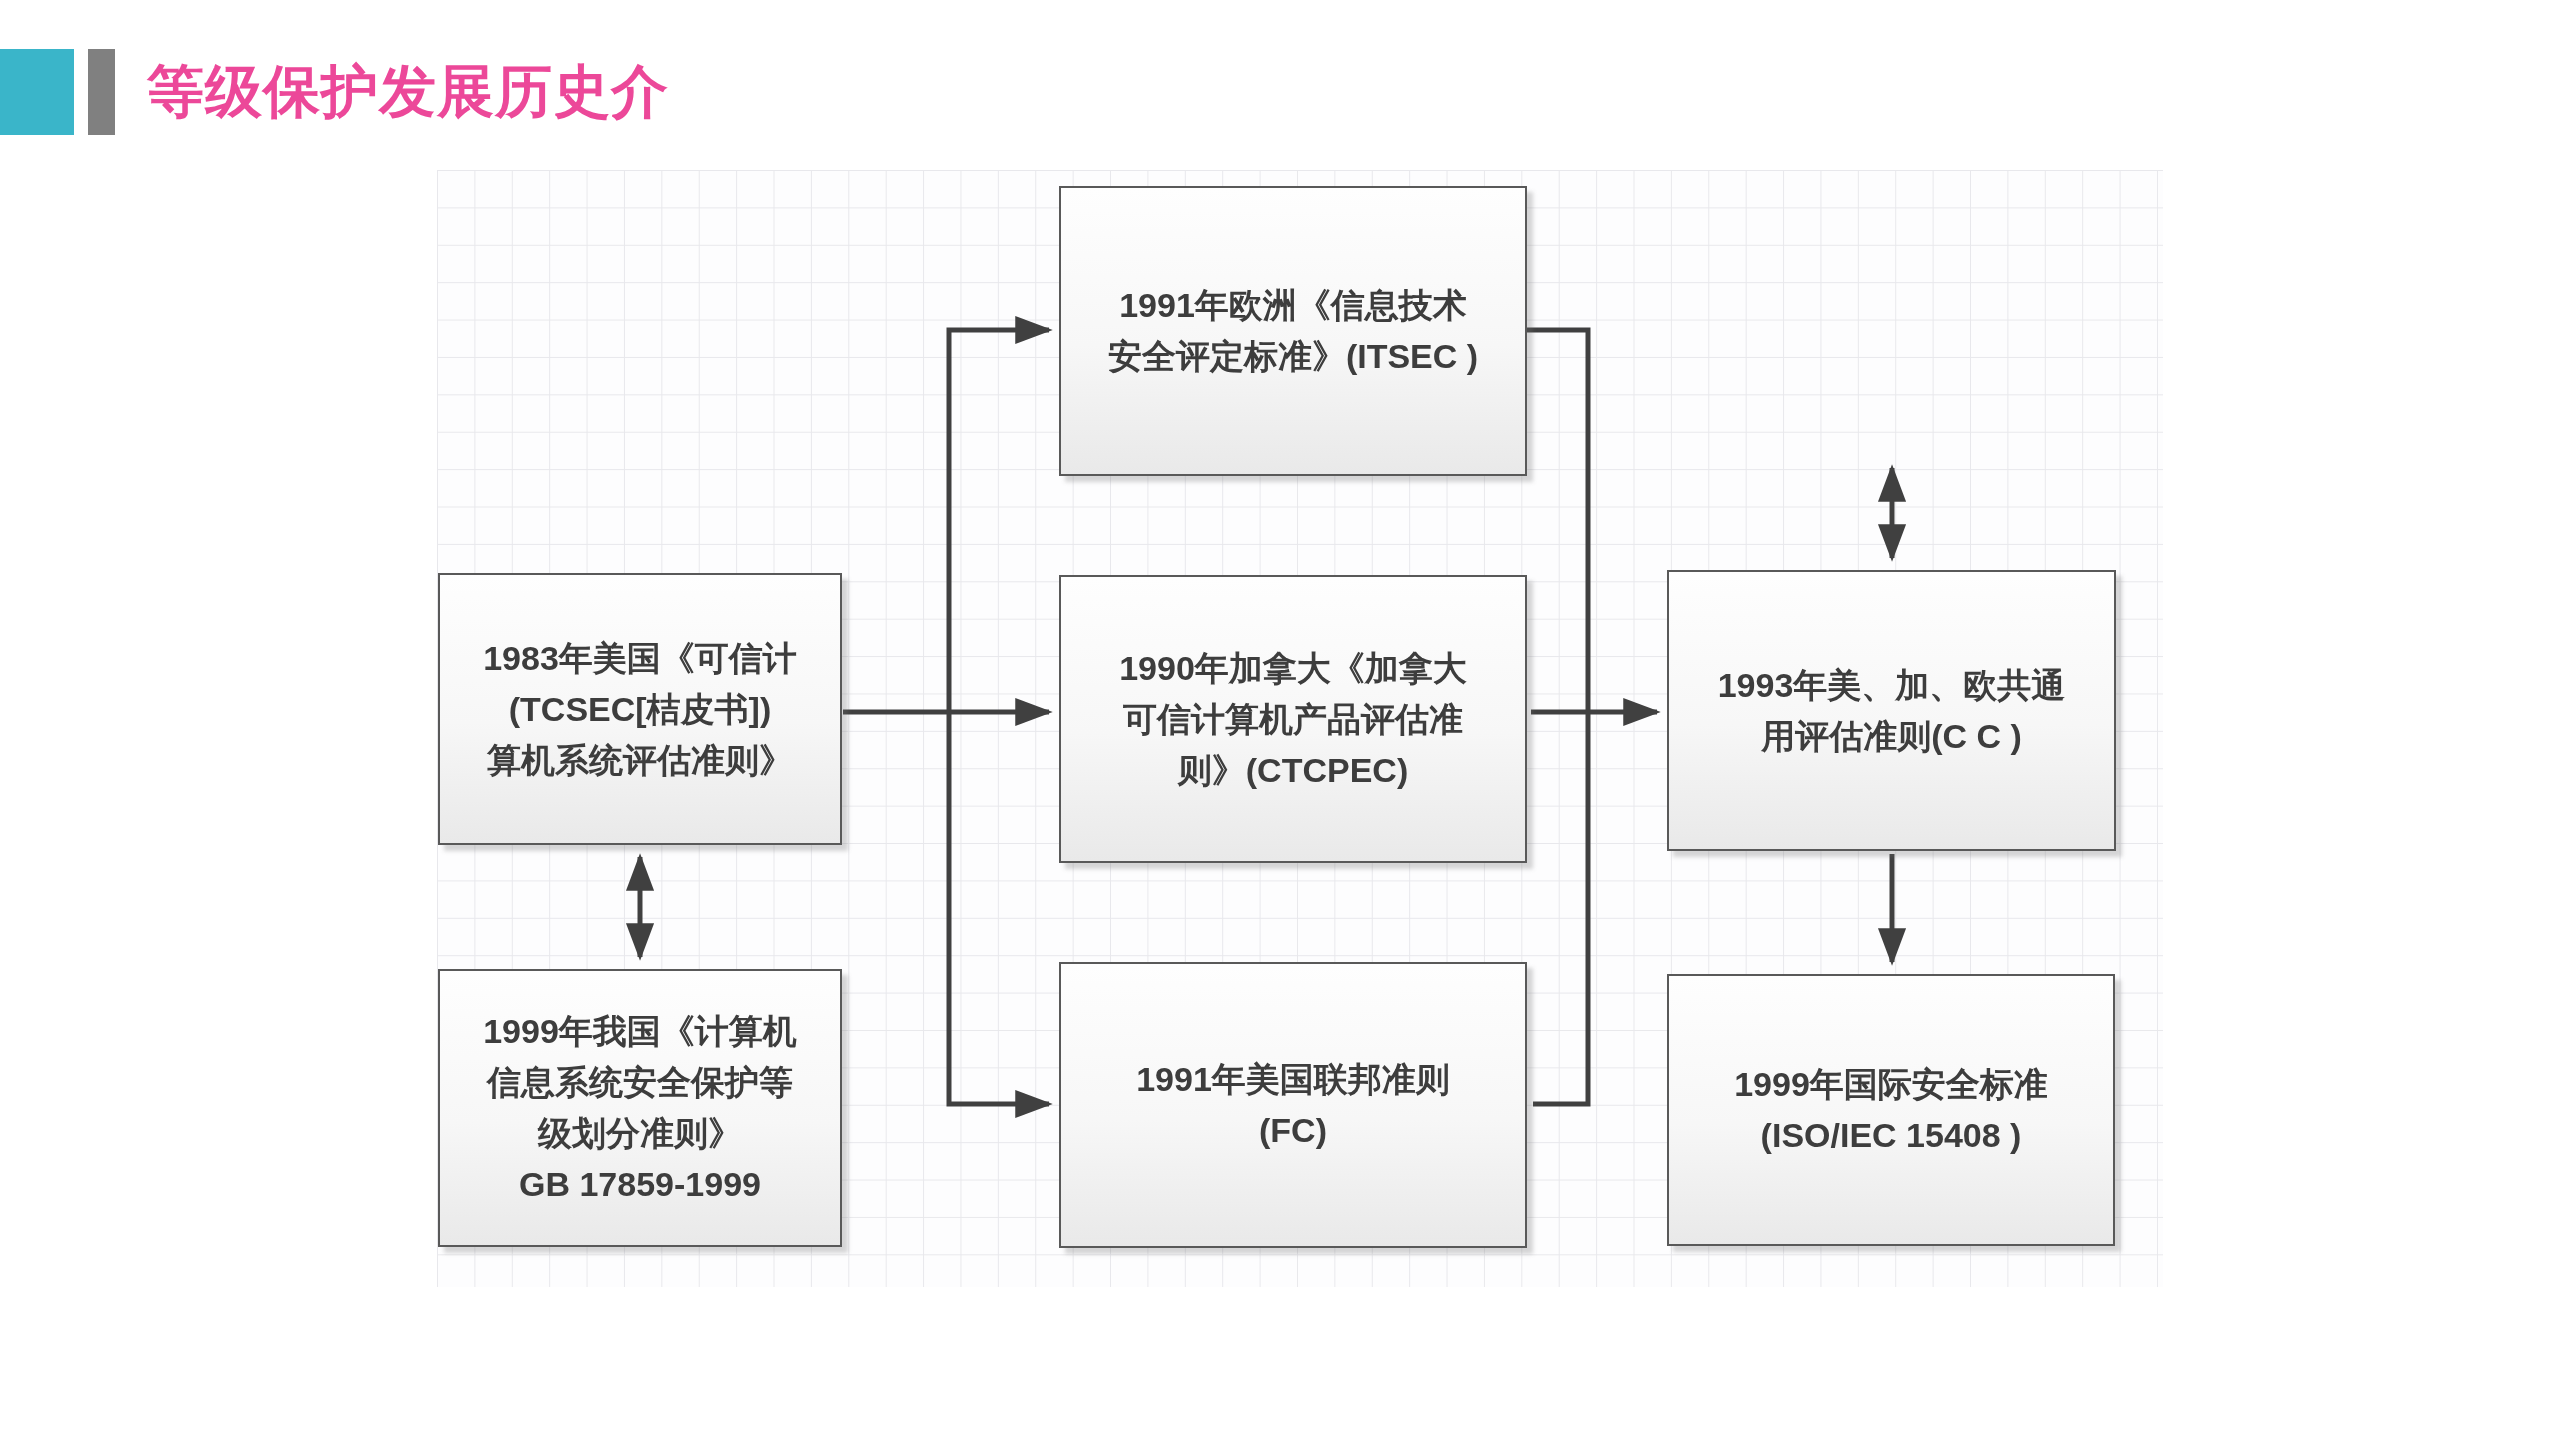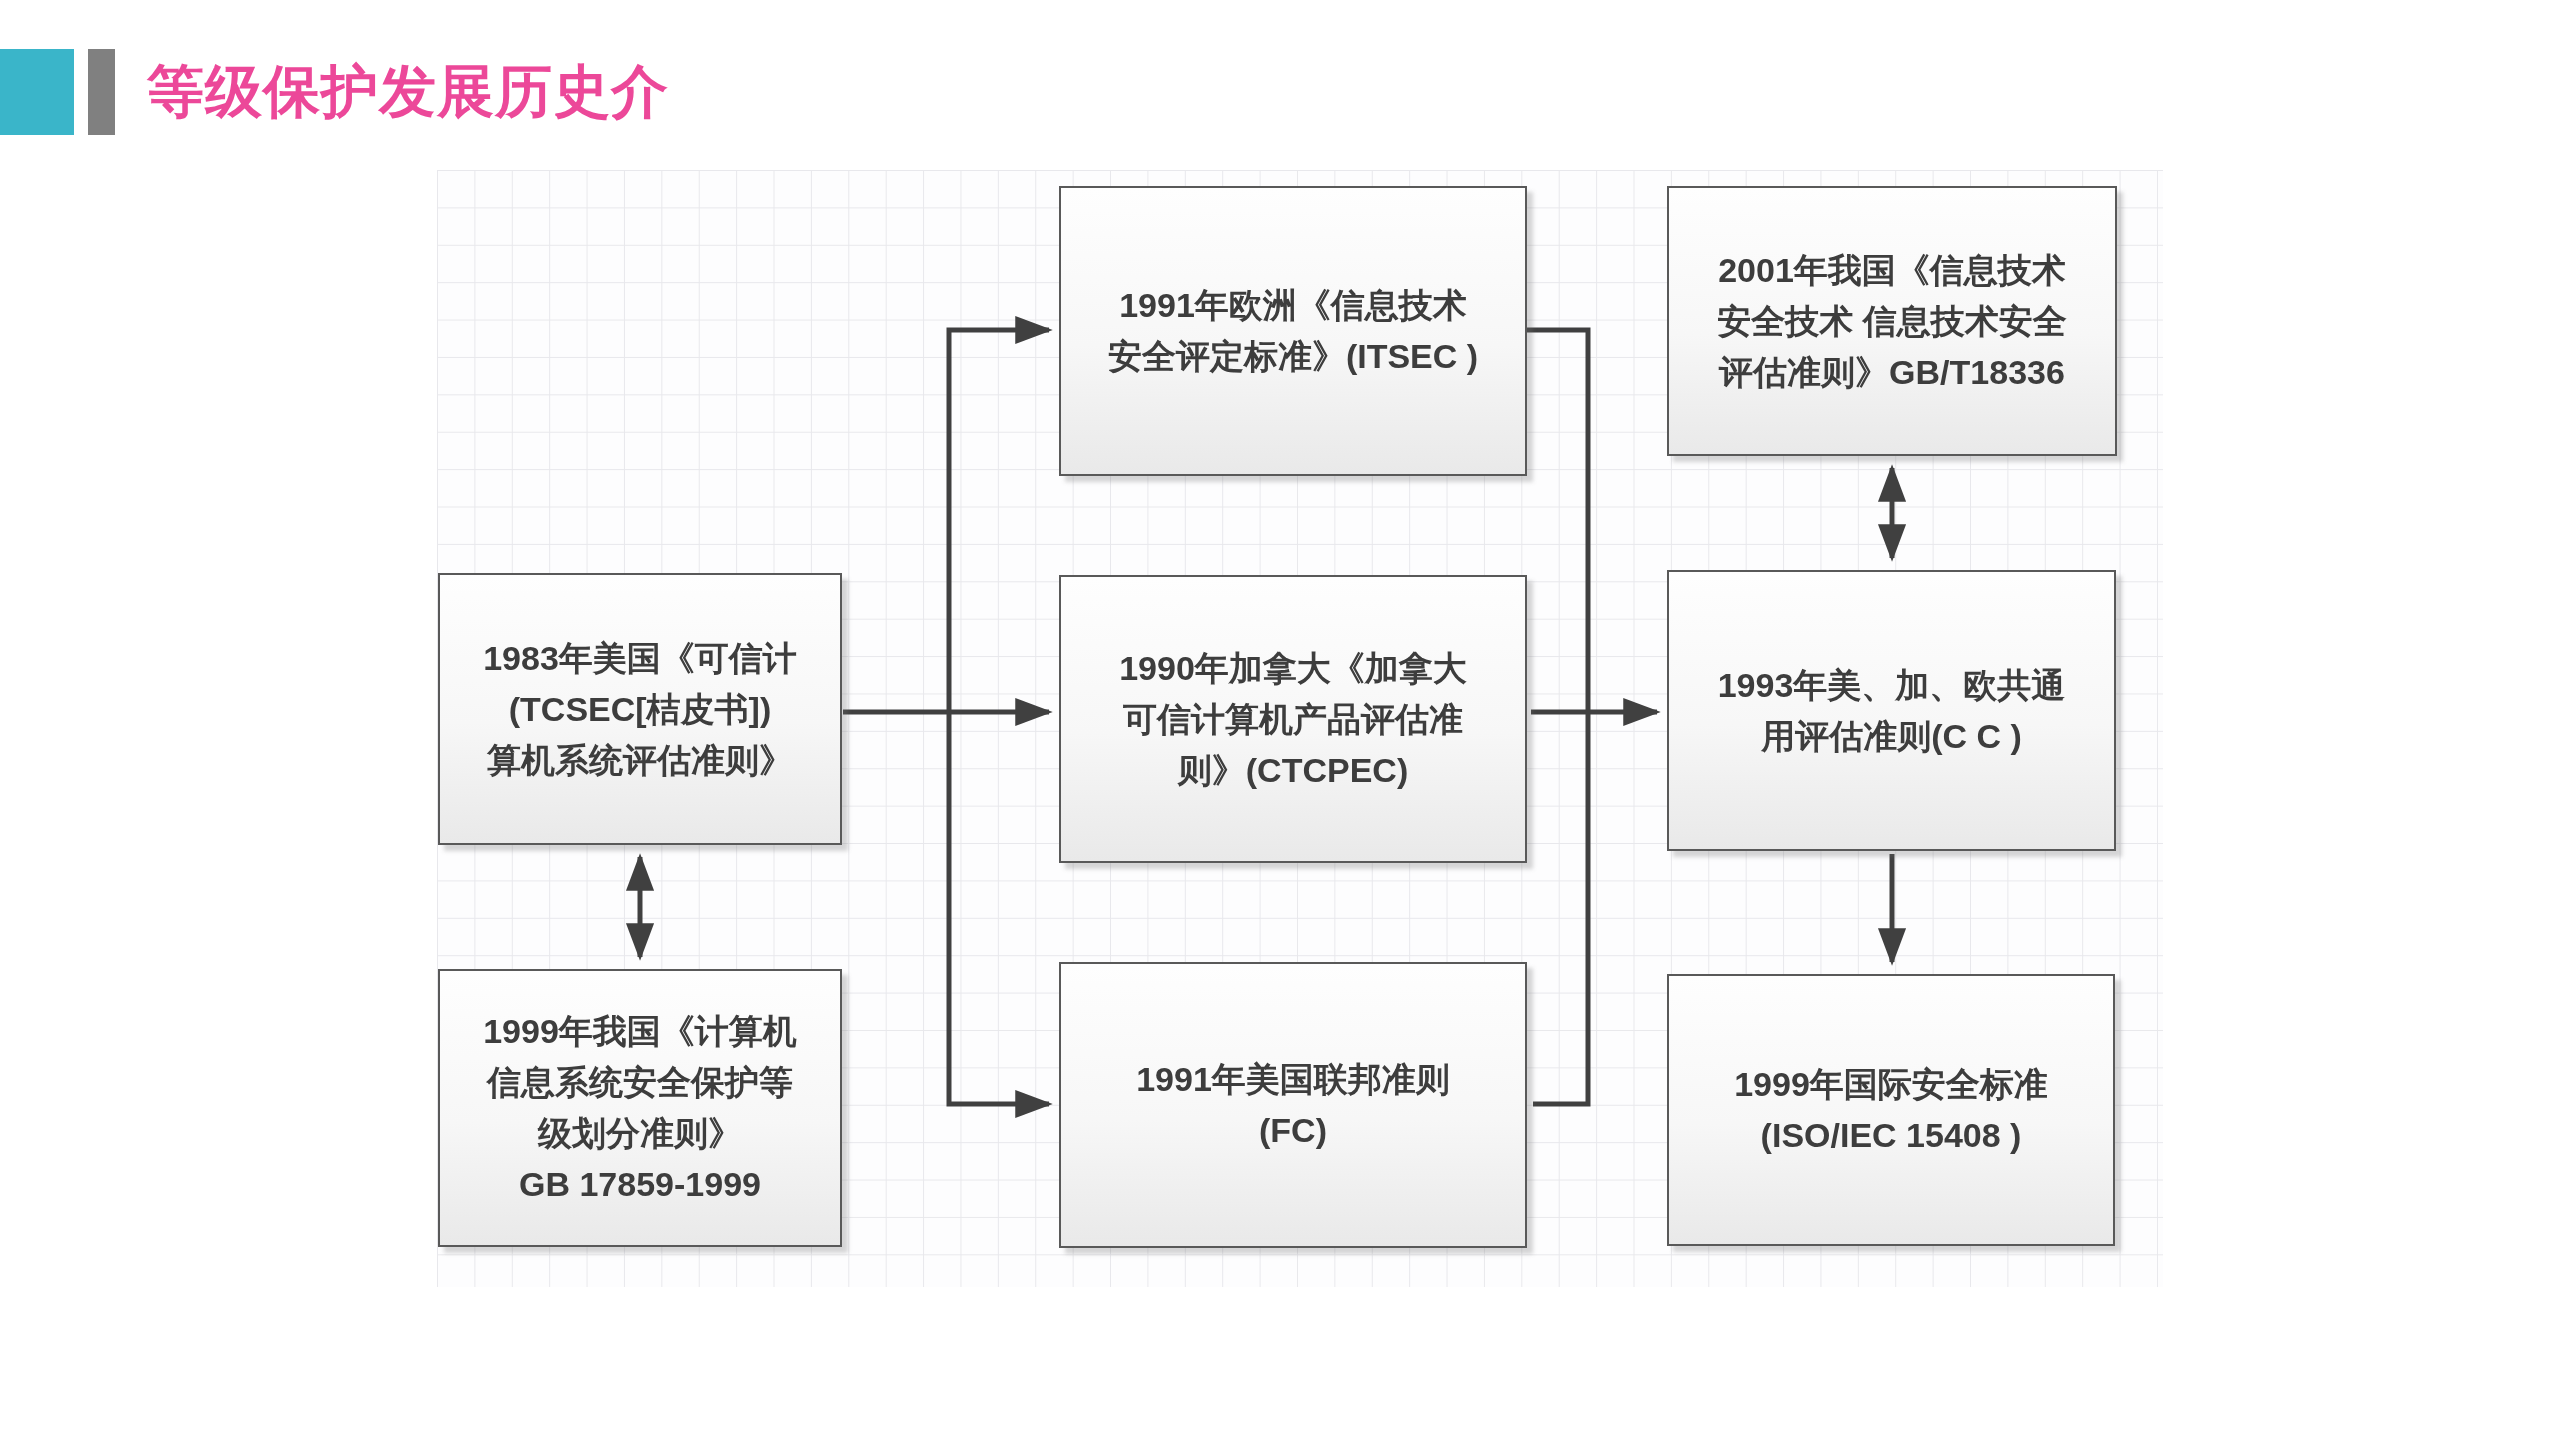--- a/index.html
+++ b/index.html
@@ -101,25 +101,20 @@
     <div class="ln">1990年加拿大《加拿大</div>
     <div class="ln">可信计算机产品评估准</div>
     <div class="ln">则》(CTCPEC)</div>
   </div>
 
   <div class="node" style="left:1059px;top:962px;width:468px;height:286px;">
     <div class="ln">1991年美国联邦准则</div>
     <div class="ln">(FC)</div>
   </div>
 
-  <div class="node" style="left:1667px;top:186px;width:450px;height:270px;">
-    <div class="ln">2001年我国《信息技术</div>
-    <div class="ln">安全技术 信息技术安全</div>
-    <div class="ln">评估准则》GB/T18336</div>
-  </div>
 
   <div class="node" style="left:1667px;top:570px;width:449px;height:281px;">
     <div class="ln">1993年美、加、欧共通</div>
     <div class="ln">用评估准则(C C )</div>
   </div>
 
   <div class="node" style="left:1667px;top:974px;width:448px;height:272px;">
     <div class="ln">1999年国际安全标准</div>
     <div class="ln">(ISO/IEC 15408 )</div>
   </div>

